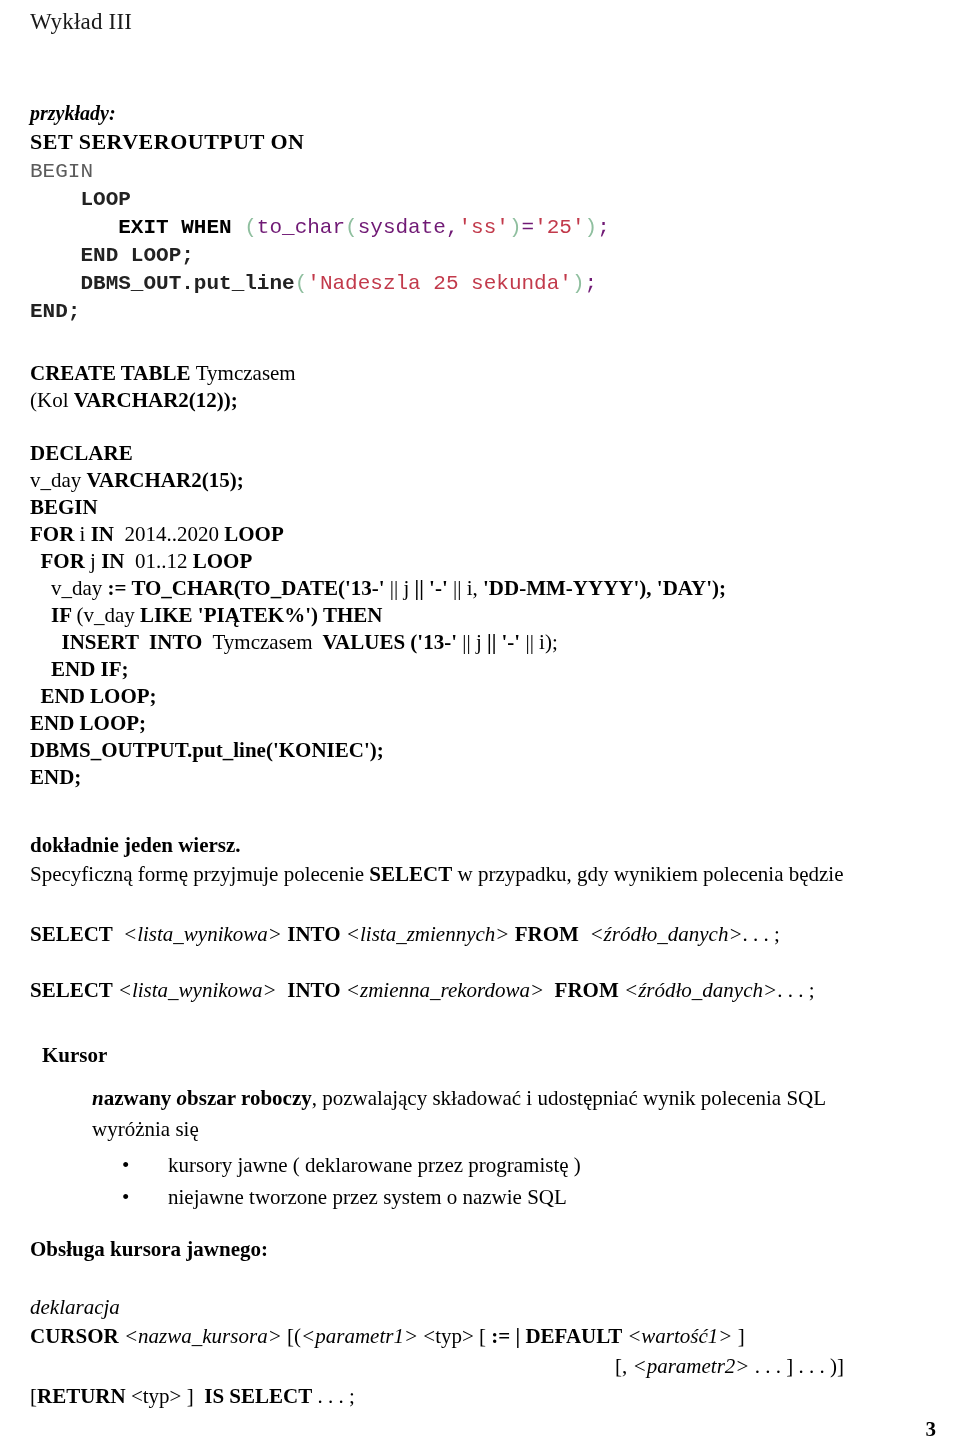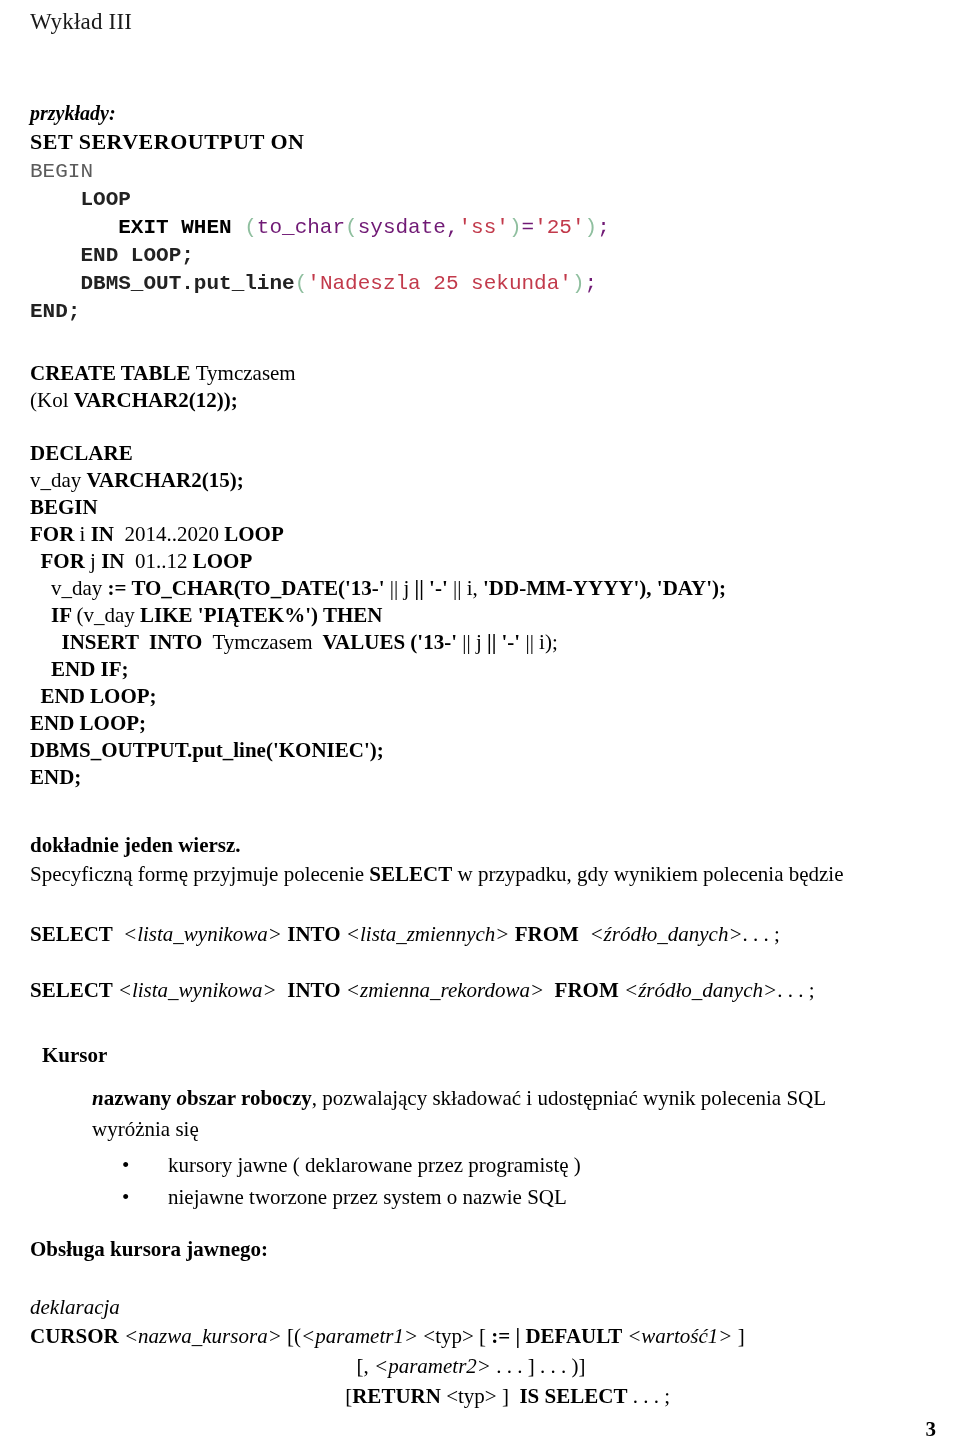--- a/index.html
+++ b/index.html
@@ -203,20 +203,20 @@
 
     <div class="sp-22"></div>
 
     <div class="h-obsluga">Obsługa kursora jawnego:</div>
 
     <div class="sp-30"></div>
 
     <div class="lbl-deklaracja">deklaracja</div>
 
     <div class="syntax-line" id="cur1"><span class="b">CURSOR </span><span class="n it">&lt;nazwa_kursora&gt;</span><span class="n"> [(</span><span class="n it">&lt;parametr1&gt;</span><span class="n"> &lt;typ&gt;</span><span class="n"> [ </span><span class="b">:= |</span><span class="b"> DEFAULT </span><span class="n it">&lt;wartość1&gt;</span><span class="n"> ]</span></div>
-    <div class="syntax-line" style="text-align:center; padding-right:48px;" id="cur2"><span class="n">[, </span><span class="n it">&lt;parametr2&gt;</span><span class="n"> . . . ] . . . )]</span></div>
-    <div class="syntax-line" style="text-align:right; padding-right:290px;" id="cur3"><span class="n">[</span><span class="b">RETURN </span><span class="n">&lt;typ&gt;</span><span class="n"> ]  </span><span class="b">IS SELECT</span><span class="n"> . . . ;</span></div>
+    <div class="syntax-line" style="text-align:right; padding-right:116px;" id="cur2"><span class="n">[, </span><span class="n it">&lt;parametr2&gt;</span><span class="n"> . . . ] . . . )]</span></div>
+    <div class="syntax-line" style="text-align:left; padding-right:290px;" id="cur3"><span class="n">[</span><span class="b">RETURN </span><span class="n">&lt;typ&gt;</span><span class="n"> ]  </span><span class="b">IS SELECT</span><span class="n"> . . . ;</span></div>
 
   </div>
 
   <div class="page-number">3</div>
 
 </div>
 
 </body></html>

